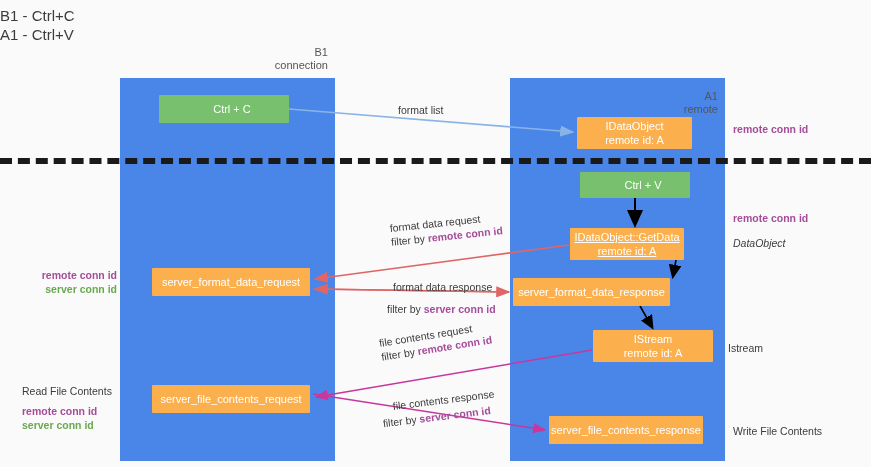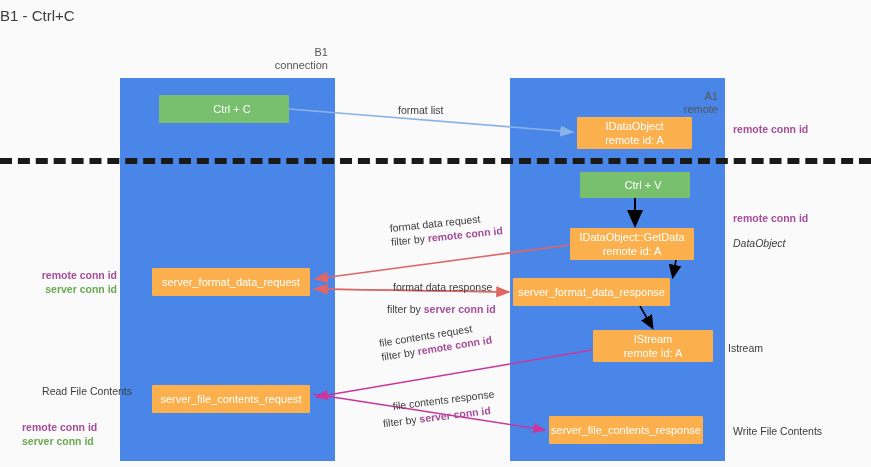--- a/index.html
+++ b/index.html
@@ -33,21 +33,21 @@
     display:flex;flex-direction:column;align-items:center;justify-content:center;
     text-align:center;color:#ffffff;font-size:11px;line-height:14px;
     border-radius:1px;
   }
   .green{background:#6aa84f;background:#78c06e;padding-left:16px;}
   .orange{background:#f9ab4e;background:#fbb04d;}
 
   #n-ctrlc{left:159px;top:95px;width:130px;height:28px;}
   #n-idataobject{left:577px;top:117px;width:115px;height:32px;}
   #n-ctrlv{left:580px;top:172px;width:110px;height:26px;text-align:right;}
-  #n-getdata{left:570px;top:228px;width:124px;height:32px;}
+  #n-getdata{left:570px;top:228px;width:114px;height:32px;text-decoration:underline;}
   #n-fmtreq{left:152px;top:268px;width:158px;height:28px;justify-content:center;}
   #n-fmtresp{left:513px;top:278px;width:157px;height:28px;}
   #n-istream{left:593px;top:330px;width:120px;height:32px;}
   #n-filereq{left:152px;top:385px;width:158px;height:28px;}
   #n-fileresp{left:549px;top:416px;width:154px;height:28px;}
 
   
   #separator{
     left:0;top:158px;width:871px;height:0;
     border-top:6px dashed #1a1a1a;
@@ -115,20 +115,21 @@
 
     <path d="M592,350 L316,397" stroke="#c9379d" stroke-width="1.5" fill="none" marker-end="url(#ah-mag)"></path>
 
     <path d="M313,394 L545,430" stroke="#c9379d" stroke-width="1.5" fill="none" marker-end="url(#ah-mag)"></path>
   </svg>
 
   <div class="abs" id="separator"></div>
 
   <div class="abs" id="title">
     <div>B1 - Ctrl+C</div>
+    <div>A1 - Ctrl+V</div>
   </div>
 
   <div class="abs col-head" id="head-b1">
     <div>B1</div>
     <div>connection</div>
   </div>
   <div class="abs col-head" id="head-a1">
     <div>A1</div>
     <div>remote</div>
   </div>
@@ -209,18 +210,18 @@
   <div class="abs side plain" id="s-dataobject">DataObject</div>
   <div class="abs side plain" id="s-istream">Istream</div>
   <div class="abs side plain" id="s-writefile">Write File Contents</div>
 
   <div class="abs side" id="s-left-mid">
     <div class="purple">remote conn id</div>
     <div class="green-t">server conn id</div>
   </div>
 
   <div class="abs side" id="s-left-bot">
-    <div class="plain" style="margin-bottom:22px;text-align:right;">Read File Contents</div>
+    <div class="plain" style="margin-bottom:6px;">Read File Contents</div>
     <div class="purple">remote conn id</div>
     <div class="green-t">server conn id</div>
   </div>
 
 </div>
 
 </body></html>

